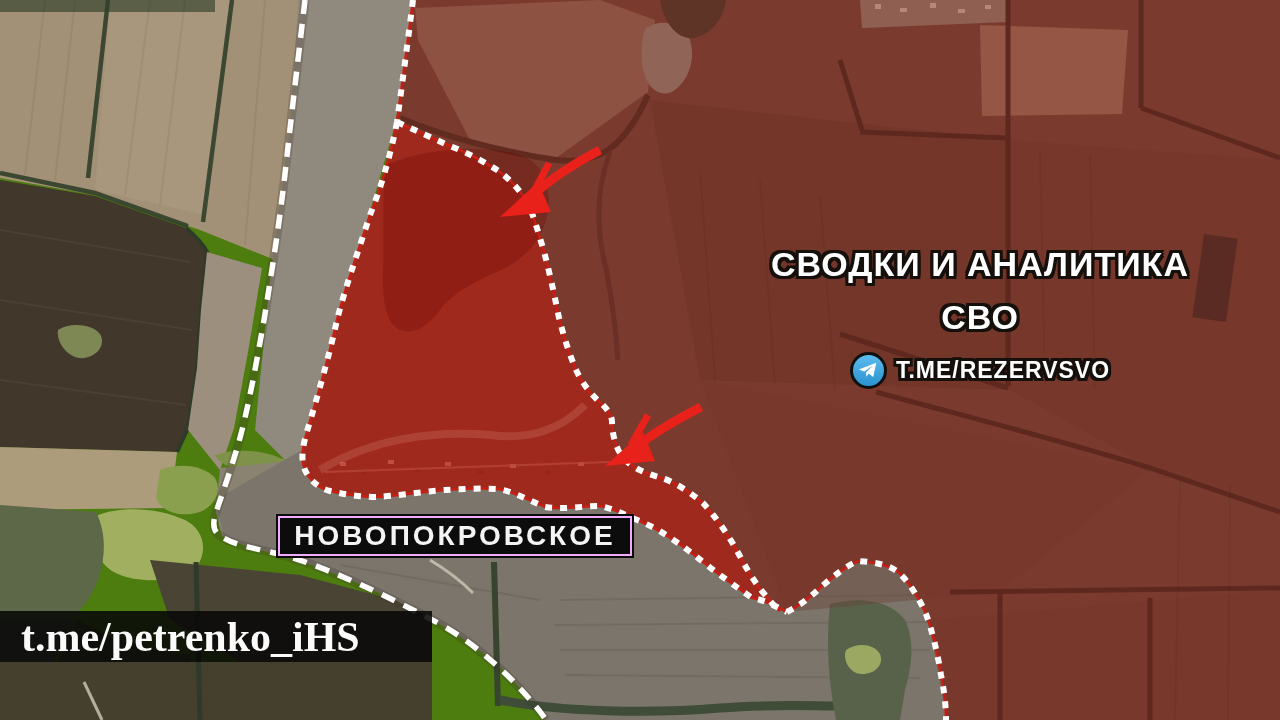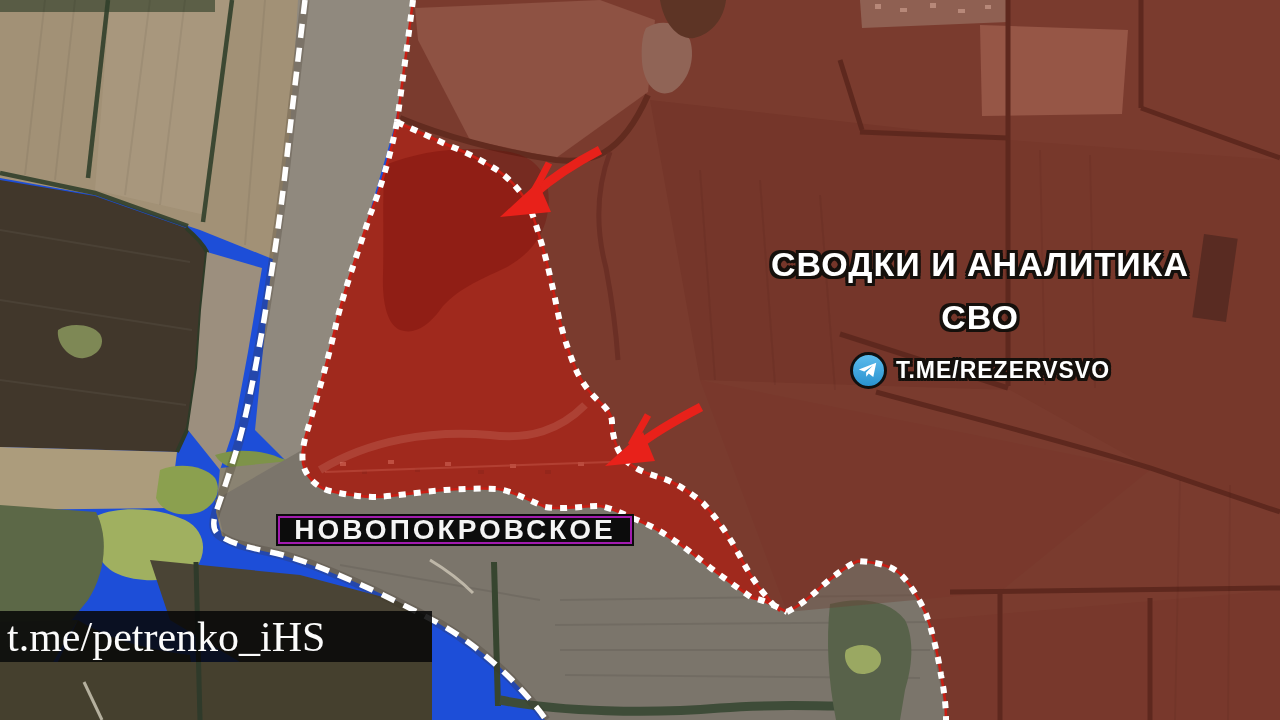--- a/index.html
+++ b/index.html
@@ -1,19 +1,19 @@
 <!DOCTYPE html>
 <html><head>
 <meta charset="utf-8">
 <style>
   html,body{margin:0;padding:0;background:#222;}
   #stage{
     position:relative;width:1280px;height:720px;overflow:hidden;
     font-family:"Liberation Sans","DejaVu Sans",sans-serif;
-    background:#1d4ed8;
+    background:#4d7c0f;
   }
   #map-svg{position:absolute;inset:0;display:block;}
   .outlined{
     color:#fff;font-weight:bold;
     text-shadow:
       -3px -3px 0 #15100c, 3px -3px 0 #15100c, -3px 3px 0 #15100c, 3px 3px 0 #15100c,
       -3px 0 0 #15100c, 3px 0 0 #15100c, 0 -3px 0 #15100c, 0 3px 0 #15100c,
       -2px -2px 0 #15100c, 2px 2px 0 #15100c, -2px 2px 0 #15100c, 2px -2px 0 #15100c;
     letter-spacing:1px;
   }
@@ -27,34 +27,34 @@
   #tg-block .handle{font-size:23px;line-height:37px;white-space:nowrap;}
   .tg-icon{
     width:31px;height:31px;border-radius:50%;
     background:linear-gradient(180deg,#5cbbec 0%,#2a93d0 100%);
     border:3px solid #101010;
     display:flex;align-items:center;justify-content:center;
     box-sizing:content-box;
   }
   .tg-icon svg{width:21px;height:21px;display:block;margin-right:2px;}
   #village-label{
-    position:absolute;left:278px;top:516px;width:354px;height:28px;
-    background:#0c0c0c;border:2px solid #a21caf;outline:2px solid #0c0c0c;
+    position:absolute;left:278px;top:516px;width:354px;height:40px;
+    background:#0c0c0c;border:2px solid #f0abfc;outline:2px solid #0c0c0c;
     box-sizing:border-box;
     display:flex;align-items:center;justify-content:center;
     color:#f4f4f4;font-size:28px;font-weight:bold;letter-spacing:3px;
     white-space:nowrap;
   }
   #watermark{
     position:absolute;left:0;top:611px;width:432px;height:51px;
     background:rgba(8,8,8,0.88);
     display:flex;align-items:center;
-    padding-left:7px;box-sizing:border-box;
+    padding-left:21px;box-sizing:border-box;
     font-family:"Liberation Serif","DejaVu Serif",serif;
-    font-weight:normal;font-size:42px;color:#fbfbfb;white-space:nowrap;
+    font-weight:bold;font-size:42px;color:#fbfbfb;white-space:nowrap;
   }
 </style>
 </head>
 <body>
 
 <div id="stage">
 
 <svg id="map-svg" viewBox="0 0 1280 720">
 
   <g>

